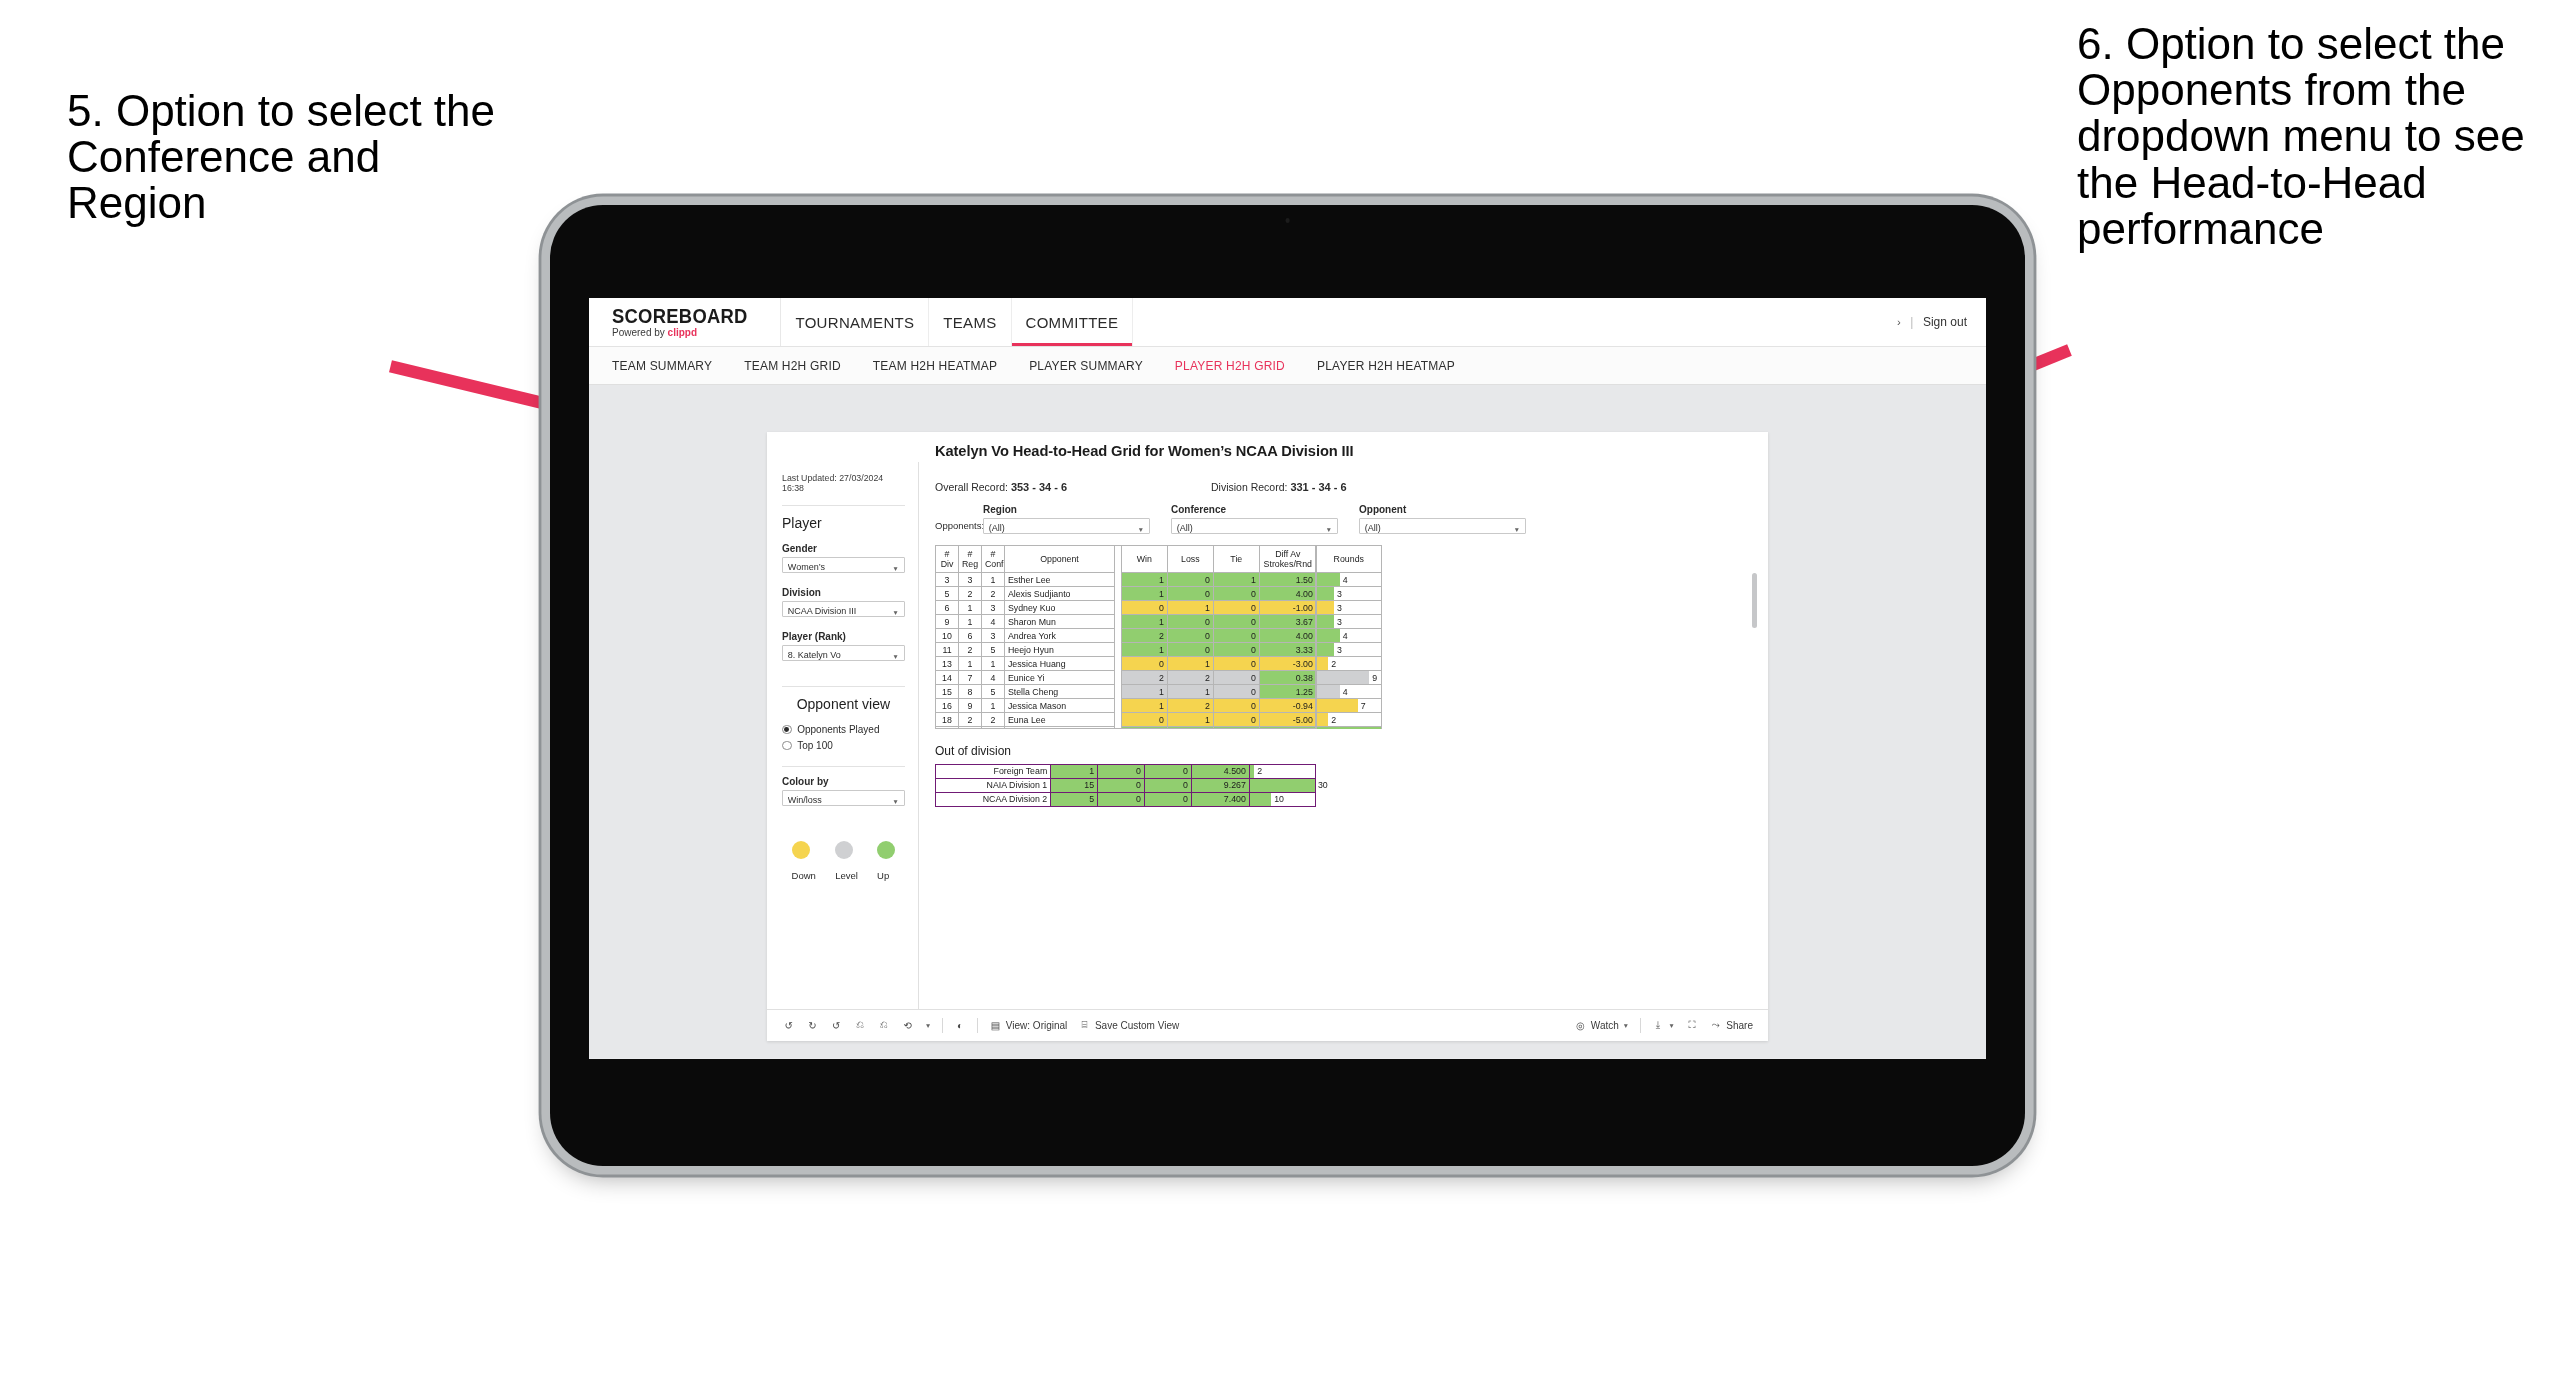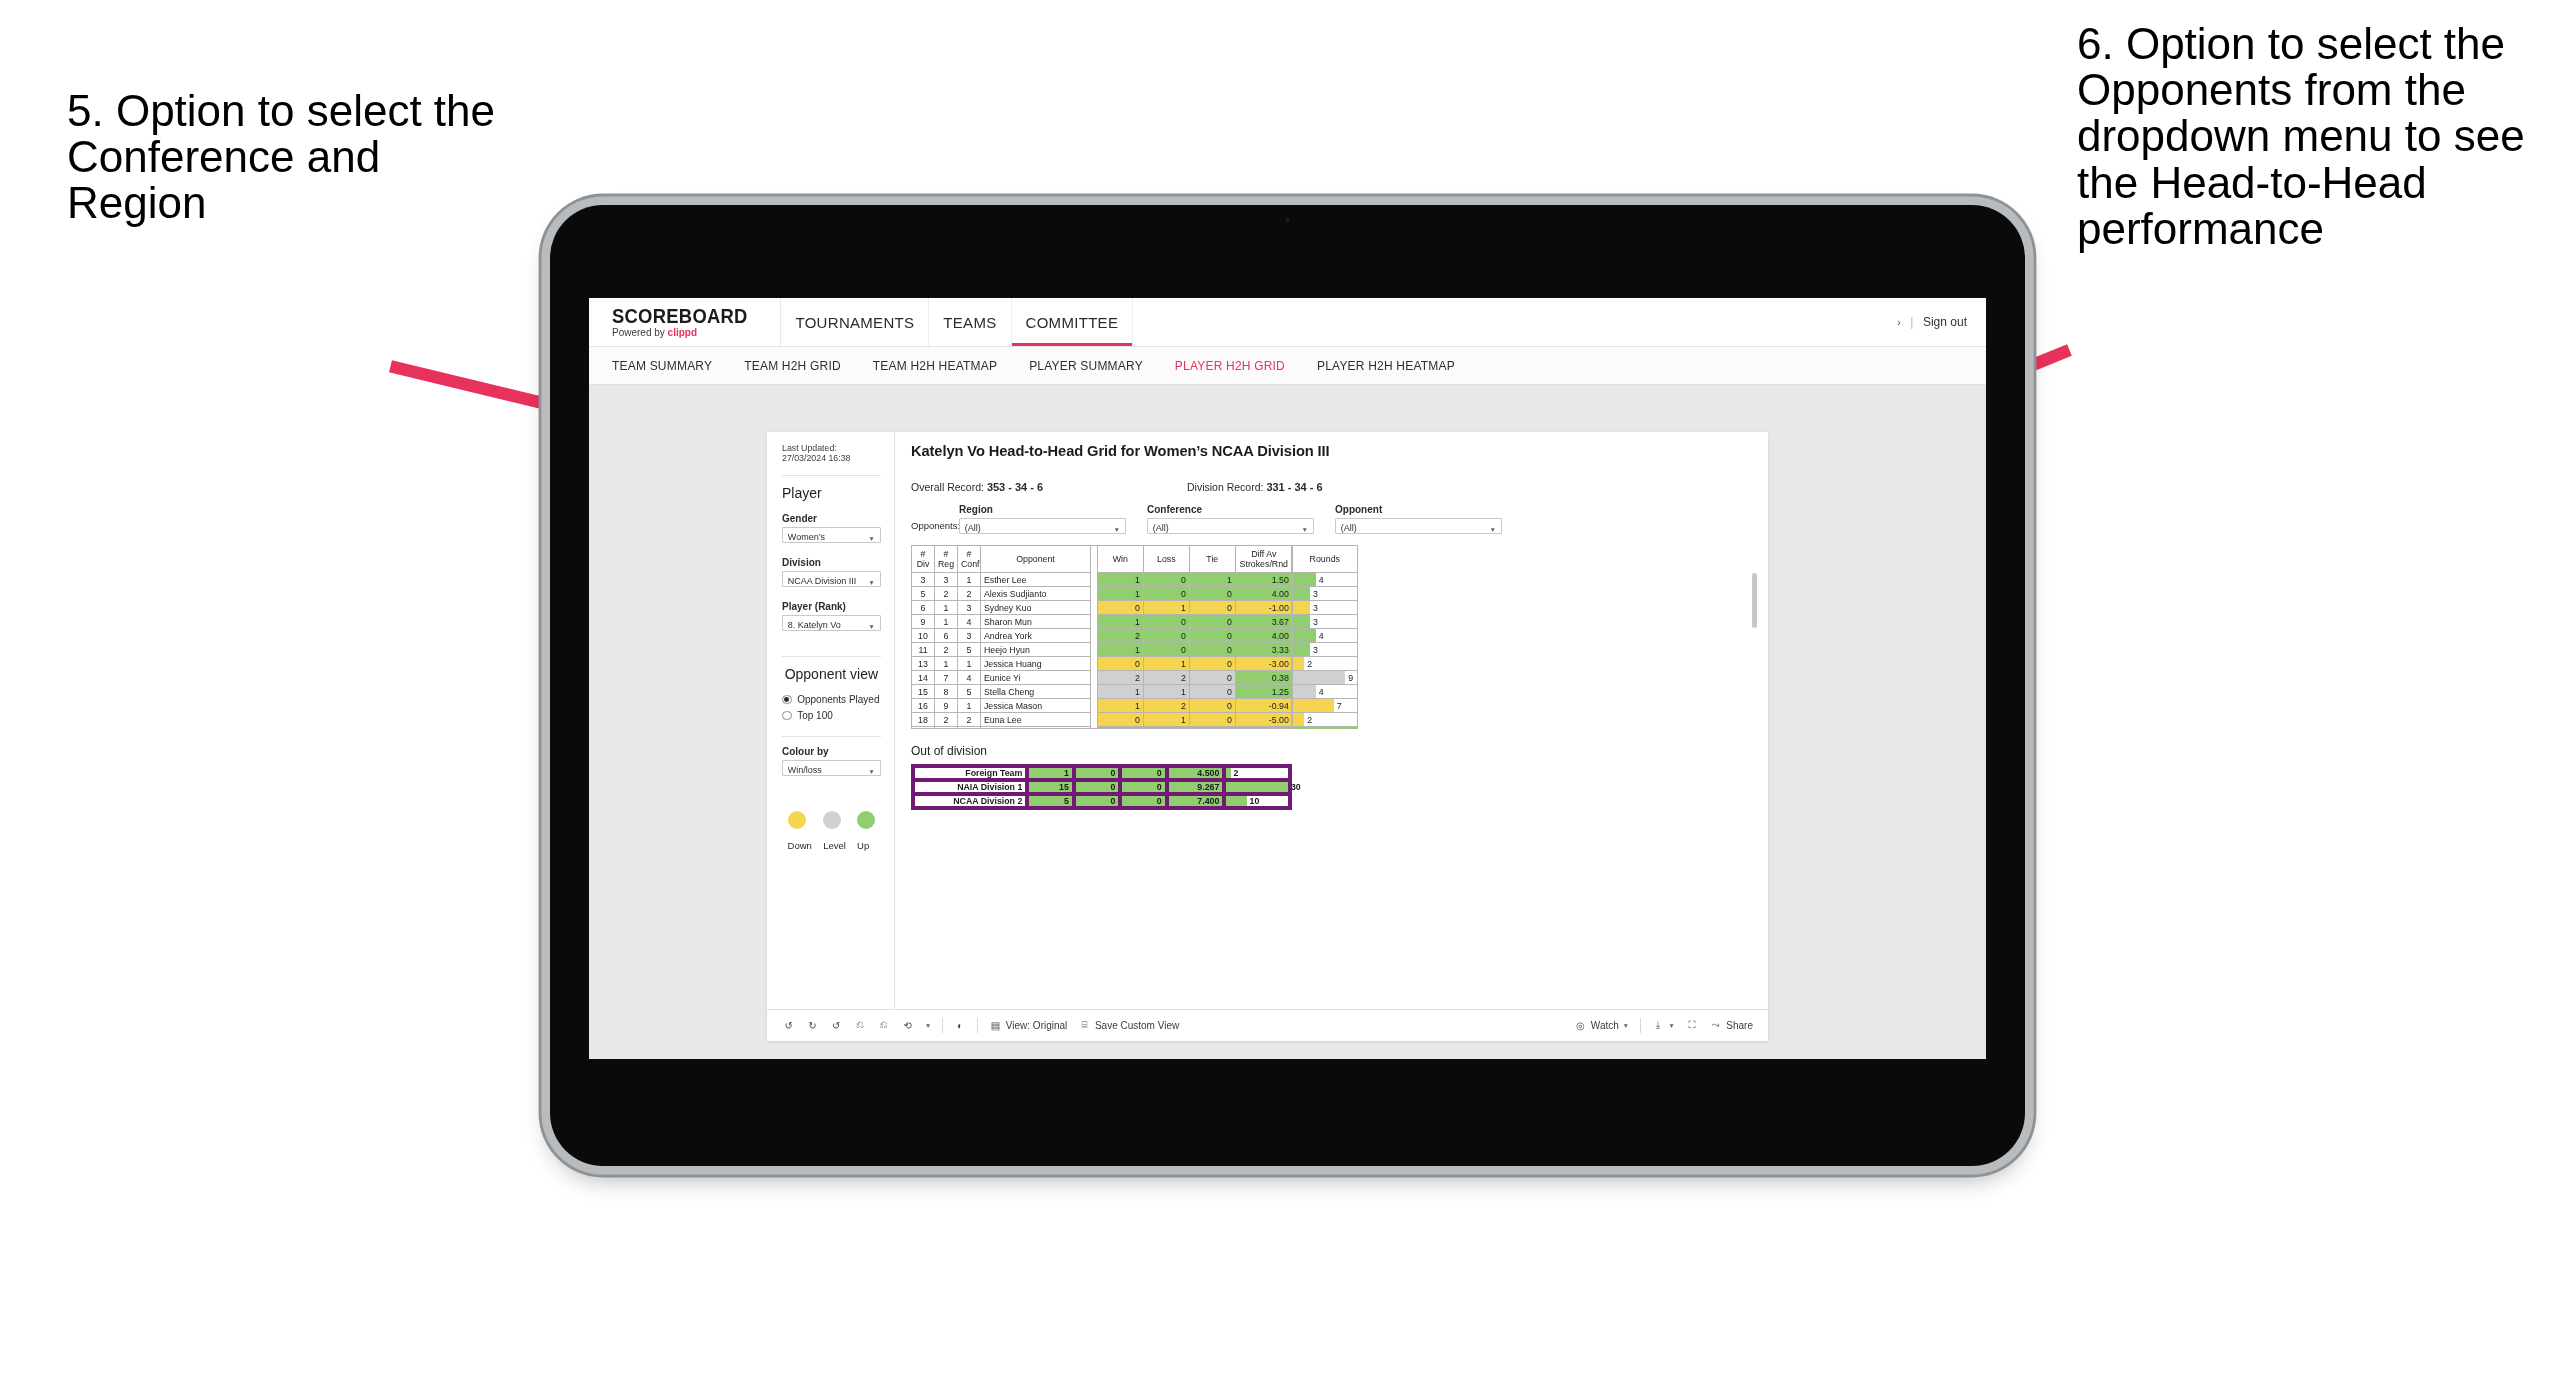--- a/index.html
+++ b/index.html
@@ -91,22 +91,22 @@
   .card {
     position:absolute; left: 178px; top: 47px;
     width: 1001px; height: 609px;
     background:#fff; box-shadow: 0 1px 2.9px rgba(0,0,0,.12);
     display:flex; flex-direction:column;
   }
   .card-inner { flex:1; display:flex; min-height:0; }
 
   
   .side {
-    width: 128px; border-right: 1px solid #e0e0e0; padding: 10.5px 13.3px 7.6px 15px;
-    display:flex; flex-direction:column;
+    width: 152px; border-right: 1px solid #e0e0e0; padding: 10.5px 13.3px 7.6px 15px;
+    display:flex; flex-direction:column;margin-top:30px;
   }
   .last-upd { font-size: 8.8px; color:#3d3d3d; line-height: 1.25; }
   .side-rule { height:1px; background:#e2e2e2; margin: 10.5px 0 8.6px; }
   .side-h { font-size: 14px; font-weight: 400; color:#1f1f1f; margin-bottom: 12.4px; }
   .side-h.center { text-align:center; }
   .fld-label { font-size: 10px; font-weight:700; color:#2b2b2b; margin-bottom: 2.9px; }
   .select {
     height: 16px; border:1px solid #c9c9c9; background:#fff; border-radius:1px;
     display:flex; align-items:flex-end; padding: 0 4.8px;
     font-size: 9px; color:#2e2e2e; margin-bottom: 14.3px; cursor:pointer;
@@ -163,21 +163,21 @@
     background: #c6c7c9; border-radius: 2.9px;
   }
   .tbl-frame {
     position:absolute; left:0; top:0; width: 381px; height: 184px;
     border: 1px solid #b5b5b5; pointer-events:none;
   }
   .tbl-clip { height: 184px; overflow: hidden; }
 
   .ood-h { font-size: 12px; color:#1c1c1c; margin: 15px 0 5.7px; }
   table.ood { border-collapse: collapse; width: 381px; table-layout: fixed; }
-  table.ood td { border:4px solid #701a75; font-size:8.8px; height:14px; padding:0 2.9px; color:#1c1c1c;font-weight:bold; }
+  table.ood td { border:1px solid #701a75; font-size:8.8px; height:14px; padding:0 2.9px; color:#1c1c1c; }
   .ood-name { width: 113px; text-align:right; padding-right:4.8px; }
 
   
   .toolbar {
     height: 32px; border-top: 1px solid #e0e0e0; background:#fff;
     display:flex; align-items:center; gap:10.5px; padding: 0 15px;
     font-size: 10px; color:#3a3a3a;
   }
   .tb-ic { width:13.3px;height:13.3px; display:flex; align-items:center; justify-content:center; cursor:pointer; color:#4a4a4a; }
   .tb-btn { display:flex; align-items:center; gap:3.8px; cursor:pointer; }

